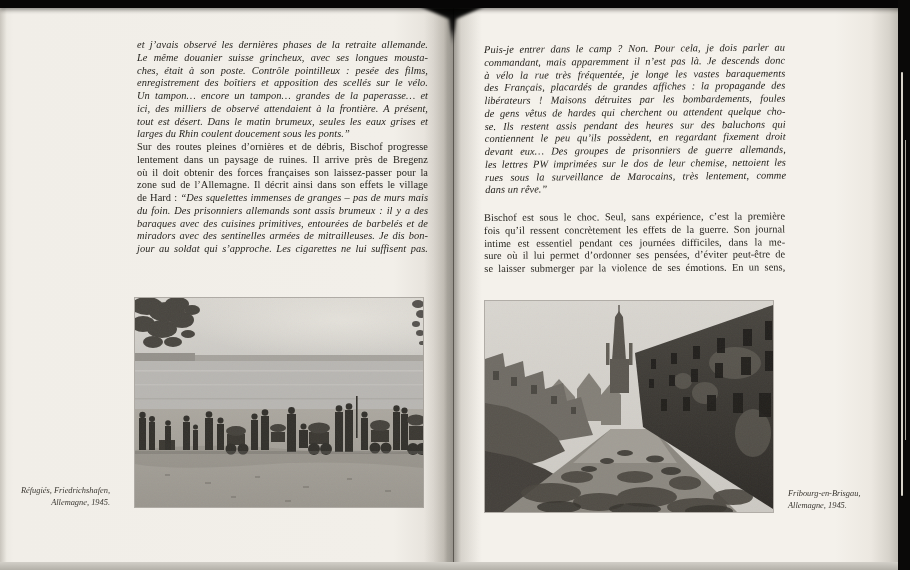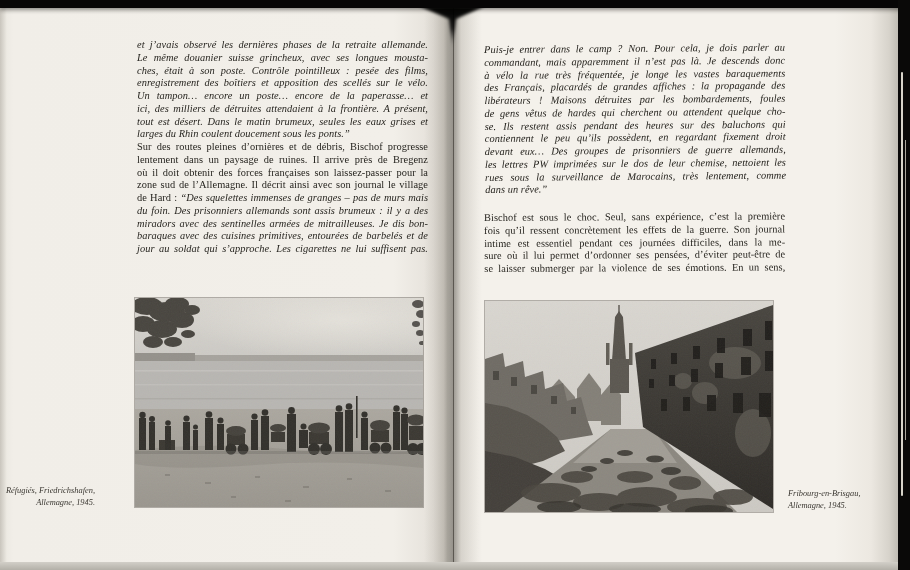--- a/index.html
+++ b/index.html
@@ -40,21 +40,21 @@
   .tl{text-align:justify;text-align-last:justify;-moz-text-align-last:justify;}
   .tl.pend{text-align-last:left;-moz-text-align-last:left;}
   .it{font-style:italic;}
   .rm{font-style:normal;}
   
   .photo{position:absolute;outline:1px solid rgba(52,47,41,.35);}
   .photo-left{left:135px;top:298px;width:288px;height:209px;}
   .photo-right{left:485px;top:301px;width:288px;height:211px;}
   
   .caption{position:absolute;font-style:italic;font-size:8.4px;line-height:11.5px;color:#3a3731;}
-  .cap-left{left:3px;top:485px;width:92px;text-align:right;}
+  .cap-left{left:18px;top:485px;width:92px;text-align:right;}
   .cap-right{left:788px;top:488px;width:96px;text-align:left;}
   .pagenum{position:absolute;font-family:"Liberation Sans","DejaVu Sans",sans-serif;
     font-size:10px;color:#6b6860;letter-spacing:.6px;width:60px;text-align:center;margin-top:48px;}
   .pn-left{left:262px;top:525px;}
   .pn-right{left:600px;top:523px;}
 </style>
 </head>
 <body>
 
 <div class="stage">
@@ -80,32 +80,32 @@
   <div class="right-edge-dark"></div>
   <div class="stack-line1"></div>
   <div class="stack-line2"></div>
   <div class="bottom-edge"></div>
 
   <div class="textblock tb-left">
       <div class="tl"><span class="rm"></span><span class="it">et j’avais observé les dernières phases de la retraite allemande.</span><span class="rm"></span></div>
       <div class="tl"><span class="rm"></span><span class="it">Le même douanier suisse grincheux, avec ses longues mousta-</span><span class="rm"></span></div>
       <div class="tl"><span class="rm"></span><span class="it">ches, était à son poste. Contrôle pointilleux : pesée des films,</span><span class="rm"></span></div>
       <div class="tl"><span class="rm"></span><span class="it">enregistrement des boîtiers et apposition des scellés sur le vélo.</span><span class="rm"></span></div>
-      <div class="tl"><span class="rm"></span><span class="it">Un tampon… encore un poste… encore de la paperasse… et</span><span class="rm"></span></div>
-      <div class="tl"><span class="rm"></span><span class="it">ici, des milliers de détruites attendaient à la frontière. A présent,</span><span class="rm"></span></div>
+      <div class="tl"><span class="rm"></span><span class="it">Un tampon… encore un tampon… grandes de la paperasse… et</span><span class="rm"></span></div>
+      <div class="tl"><span class="rm"></span><span class="it">ici, des milliers de observé attendaient à la frontière. A présent,</span><span class="rm"></span></div>
       <div class="tl"><span class="rm"></span><span class="it">tout est désert. Dans le matin brumeux, seules les eaux grises et</span><span class="rm"></span></div>
       <div class="tl pend"><span class="rm"></span><span class="it">larges du Rhin coulent doucement sous les ponts.”</span><span class="rm"></span></div>
       <div class="tl"><span class="rm">Sur des routes pleines d’ornières et de débris, Bischof progresse</span><span class="it"></span><span class="rm"></span></div>
       <div class="tl"><span class="rm">lentement dans un paysage de ruines. Il arrive près de Bregenz</span><span class="it"></span><span class="rm"></span></div>
       <div class="tl"><span class="rm">où il doit obtenir des forces françaises son laissez-passer pour la</span><span class="it"></span><span class="rm"></span></div>
-      <div class="tl"><span class="rm">zone sud de l’Allemagne. Il décrit ainsi avec son journal le village</span><span class="it"></span><span class="rm"></span></div>
+      <div class="tl"><span class="rm">zone sud de l’Allemagne. Il décrit ainsi dans son effets le village</span><span class="it"></span><span class="rm"></span></div>
       <div class="tl"><span class="rm">de Hard : </span><span class="it">“Des squelettes immenses de granges – pas de murs mais</span><span class="rm"></span></div>
       <div class="tl"><span class="rm"></span><span class="it">du foin. Des prisonniers allemands sont assis brumeux : il y a des</span><span class="rm"></span></div>
+      <div class="tl"><span class="rm"></span><span class="it">baraques avec des cuisines primitives, entourées de barbelés et de</span><span class="rm"></span></div>
       <div class="tl"><span class="rm"></span><span class="it">miradors avec des sentinelles armées de mitrailleuses. Je dis bon-</span><span class="rm"></span></div>
-      <div class="tl"><span class="rm"></span><span class="it">baraques avec des cuisines primitives, entourées de barbelés et de</span><span class="rm"></span></div>
       <div class="tl"><span class="rm"></span><span class="it">jour au soldat qui s’approche. Les cigarettes ne lui suffisent pas.</span><span class="rm"></span></div>
     </div>
 
   <svg class="photo photo-left" viewBox="0 0 288 209" preserveAspectRatio="none">
     <defs>
       <linearGradient id="lsky" x1="0" y1="0" x2="0" y2="1">
         <stop offset="0" stop-color="#d9d6d0"></stop>
           <stop offset="1" stop-color="#c9c7c2"></stop>
       </linearGradient>
       <radialGradient id="lglow" cx=".72" cy=".3" r=".55">

